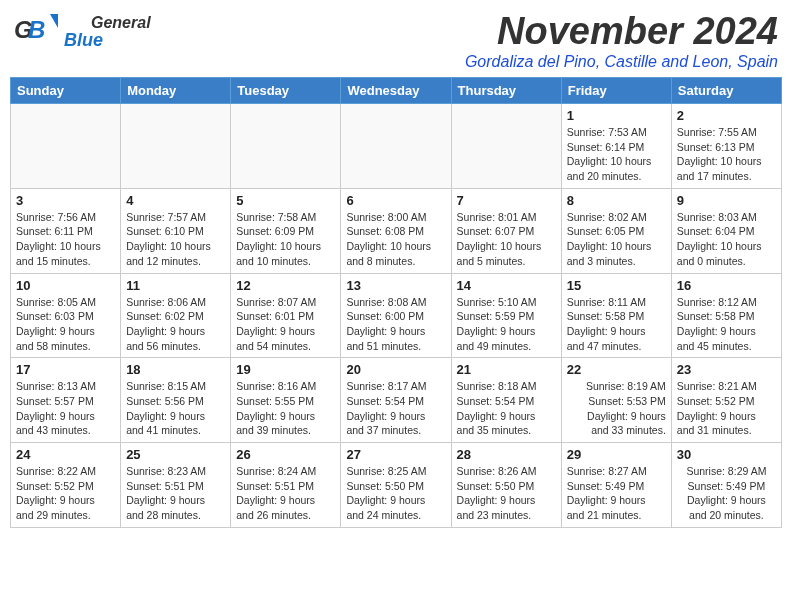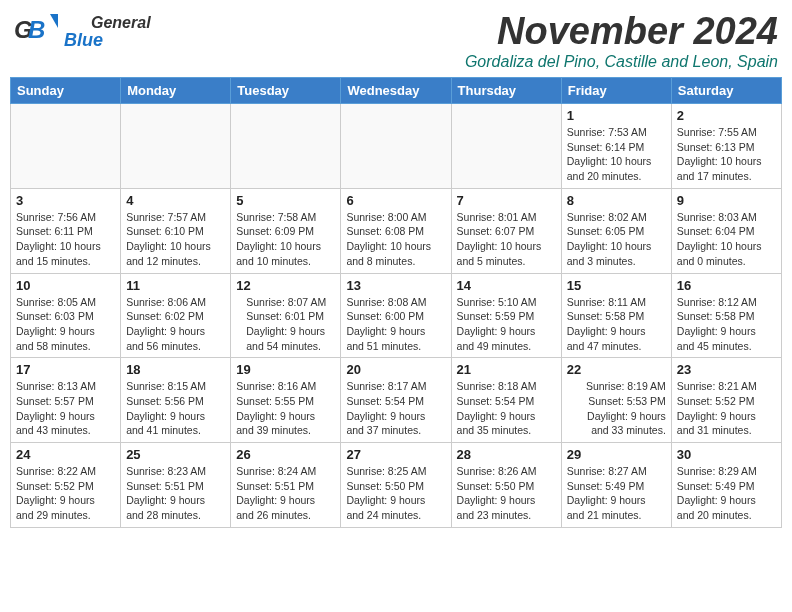--- a/index.html
+++ b/index.html
@@ -12,21 +12,21 @@
     }
     .header {
       display: flex;
       align-items: flex-start;
       justify-content: space-between;
       margin-bottom: 6px;
       padding: 0 4px;
     }
     .title-area { text-align: right; font-style: italic; }
     .month-title { font-size: 38px; font-weight: bold; color: #333; }
-    .location { font-size: 16px; color: #0f766e; }
+    .location { font-size: 16px; color: #1d4ed8; }
     table {
       width: 100%;
       border-collapse: collapse;
     }
     th {
       background: #3a7ec8;
       color: #fff;
       font-size: 13px;
       font-weight: bold;
       text-align: left;
@@ -187,21 +187,21 @@
         </td>
         <td class="has-day">
           <span class="day-num">11</span>
           <div class="day-info" style="white-space: pre-line;">Sunrise: 8:06 AM
 Sunset: 6:02 PM
 Daylight: 9 hours
 and 56 minutes.</div>
         </td>
         <td class="has-day">
           <span class="day-num">12</span>
-          <div class="day-info" style="white-space: pre-line; margin-left: 10px;">Sunrise: 8:07 AM
+          <div class="day-info" style="white-space: pre-line;">Sunrise: 8:07 AM
 Sunset: 6:01 PM
 Daylight: 9 hours
 and 54 minutes.</div>
         </td>
         <td class="has-day">
           <span class="day-num">13</span>
           <div class="day-info" style="white-space: pre-line;">Sunrise: 8:08 AM
 Sunset: 6:00 PM
 Daylight: 9 hours
 and 51 minutes.</div>
@@ -317,20 +317,20 @@
         </td>
         <td class="has-day">
           <span class="day-num">29</span>
           <div class="day-info" style="white-space: pre-line;">Sunrise: 8:27 AM
 Sunset: 5:49 PM
 Daylight: 9 hours
 and 21 minutes.</div>
         </td>
         <td class="has-day">
           <span class="day-num">30</span>
-          <div class="day-info" style="white-space: pre-line;">Sunrise: 8:29 AM
+          <div class="day-info" style="white-space: pre-line; text-align: center;">Sunrise: 8:29 AM
 Sunset: 5:49 PM
 Daylight: 9 hours
 and 20 minutes.</div>
         </td>
       </tr>
     </tbody>
 </table>
 
 </body></html>

